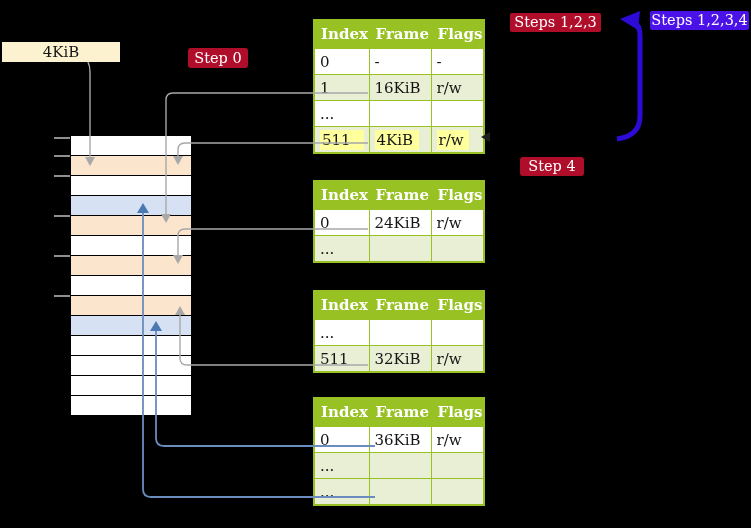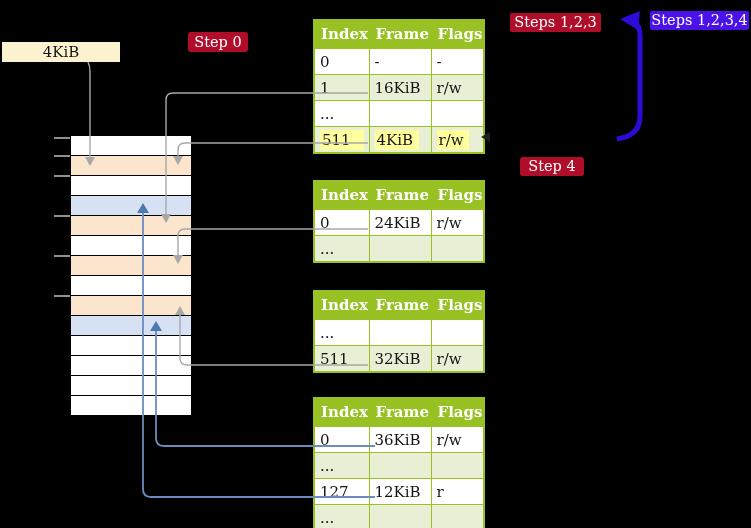--- a/index.html
+++ b/index.html
@@ -4,21 +4,21 @@
 <style>
   html,body{margin:0;padding:0;background:#000;}
   body{width:751px;height:528px;position:relative;overflow:hidden;
        font-family:"DejaVu Serif", "Liberation Serif", serif;}
   .abs{position:absolute;}
 
   
   #frame-size-label{left:2px;top:42px;width:118px;height:20px;background:#fdf2d0;
       color:#141414;text-align:center;line-height:20px;font-size:15px;}
   .red-label{background:#b00d2b;color:#fff;font-size:14.5px;text-align:center;}
-  #step0-label{left:188px;top:32px;width:60px;height:20px;line-height:20px;border-radius:3px;}
+  #step0-label{left:188px;top:48px;width:60px;height:20px;line-height:20px;border-radius:3px;}
   #steps123-label{left:510px;top:13px;width:91px;height:19px;line-height:19px;border-radius:2px;}
   #step4-label{left:520px;top:157px;width:64px;height:19px;line-height:19px;border-radius:3px;}
   #steps1234-label{left:650px;top:11px;width:99px;height:19px;line-height:19px;
       background:#4a11e9;color:#fff;font-size:14.5px;text-align:center;border-radius:2px;}
 
   
   #memory-strip{left:70px;top:135px;width:120px;border:1px solid #000;}
   .mem-row{height:19px;border-bottom:1px solid #000;background:#fff;}
   .mem-row:last-child{border-bottom:none;}
   .tick{position:absolute;left:54px;width:16px;height:2px;background:#8f8f8f;}
@@ -177,25 +177,20 @@
     <tr>
       <td>0</td>
       <td>36KiB</td>
       <td>r/w</td>
     </tr>
     <tr class="shade">
       <td>...</td>
       <td></td>
       <td></td>
     </tr>
-    <tr>
-      <td>127</td>
-      <td>12KiB</td>
-      <td>r</td>
-    </tr>
     <tr class="shade">
       <td>...</td>
       <td></td>
       <td></td>
     </tr>
   </tbody>
 </table>
 
 <svg id="overlay" width="751" height="528" viewBox="0 0 751 528">
 

